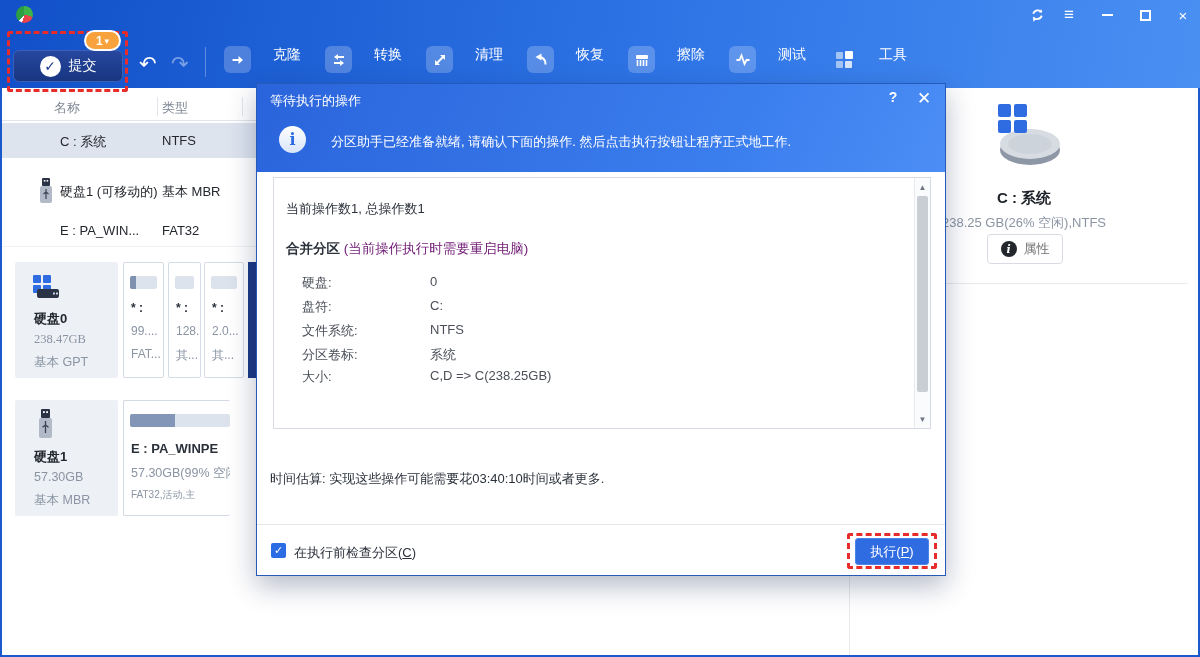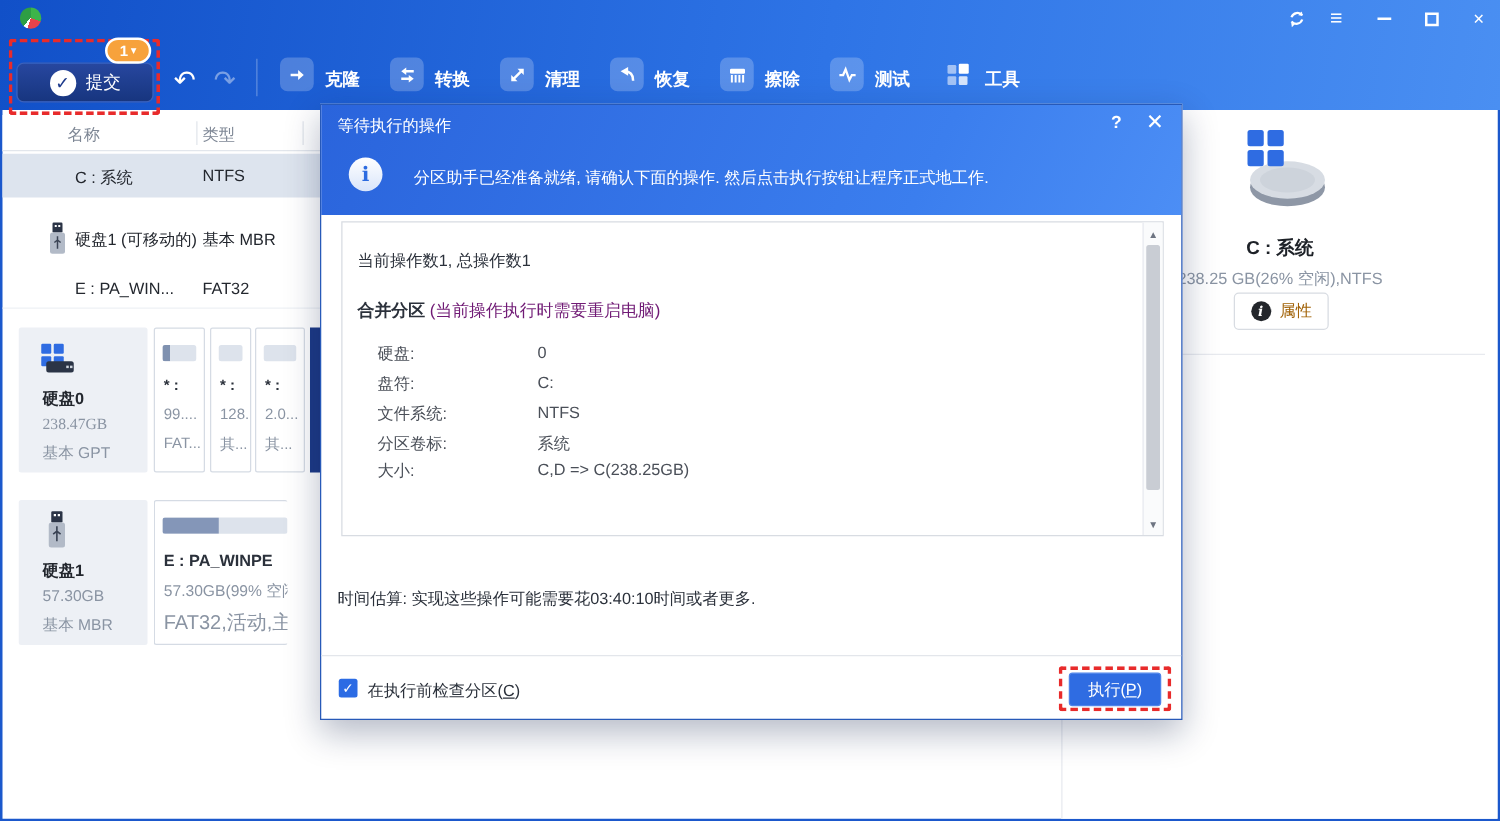--- a/index.html
+++ b/index.html
@@ -34,21 +34,21 @@
   .submit-badge { left:84px; top:30px; min-width:37px; height:21px; background:#f7a23c; border:2px solid #ffffff;
     border-radius:11px; color:#fff; font-size:12px; font-weight:bold; display:flex; align-items:center;
     justify-content:center; gap:2px; padding:0 5px; z-index:61; }
   .submit-badge .chev { font-size:9px; font-weight:normal; }
 
   .undo { left:139px; top:52px; font-size:21px; color:#ffffff; }
   .redo { left:171px; top:52px; font-size:21px; color:rgba(255,255,255,.42); }
   .tb-sep { left:205px; top:47px; width:1px; height:30px; background:rgba(255,255,255,.3); }
 
   .tb-items { left:224px; top:46px; display:flex; gap:24px; align-items:center; }
-  .tb-item { display:flex; align-items:flex-end; gap:9px;font-weight:bold; }
+  .tb-item { display:flex; align-items:flex-start; gap:22px; }
   .tb-ico { width:27px; height:27px; border-radius:6px; background:rgba(255,255,255,.22);
     display:flex; align-items:center; justify-content:center; color:#fff; font-size:15px; font-weight:bold; }
   .tb-label { color:#ffffff; font-size:14px; }
 
   
   .list-header { left:2px; top:92px; width:846px; height:29px; background:#fff; border-bottom:1px solid #e2e6ec; }
   .list-header .h1 { position:absolute; left:52px; top:7px; color:#7e8795; font-size:13px; }
   .list-header .h2 { position:absolute; left:160px; top:7px; color:#7e8795; font-size:13px; }
   .col-div { position:absolute; top:5px; width:1px; height:19px; background:#e2e6ec; }
   .row { left:2px; width:846px; position:absolute; font-size:13px; color:#23272e; }
@@ -66,33 +66,33 @@
   .disk-box .dname { position:absolute; left:19px; font-weight:bold; font-size:13px; color:#23272e; }
   .disk-box .dsize, .disk-box .dstyle { position:absolute; left:19px; font-size:12.5px; color:#8a94a3; }
   .part-box { position:absolute; top:0; height:116px; background:#fff; border:1px solid #d5dbe4; border-radius:2px; overflow:hidden; }
   .pbar { position:absolute; left:6px; top:13px; right:6px; height:13px; background:#dde3ec; border-radius:2px; overflow:hidden; }
   .pbar-fill { height:100%; background:#7f91b0; }
   .plabel { position:absolute; left:7px; top:38px; font-weight:bold; font-size:12px; color:#2b313b; white-space:nowrap; }
   .psize  { position:absolute; left:7px; top:61px; font-size:12px; color:#8a94a3; white-space:nowrap; }
   .pfs    { position:absolute; left:7px; top:84px; font-size:12px; color:#8a94a3; white-space:nowrap; }
   .part-e .plabel { font-size:13px; top:40px; }
   .part-e .psize  { top:64px; font-size:12.5px; }
-  .part-e .pfs    { top:87px; font-size:16px; }
+  .part-e .pfs    { top:87px; font-size:10px; }
   .sel-sliver { left:248px; top:262px; width:9px; height:116px; background:#1d3a87; }
 
   
   .right-panel { left:849px; top:88px; width:349px; height:567px; background:#fff; border-left:1px solid #e8eaef; }
   .rp-title { position:absolute; left:0; top:101px; width:100%; text-align:center; font-weight:bold; font-size:15px; color:#1d2127; }
   .rp-size { position:absolute; left:0; top:126px; width:100%; text-align:center; font-size:13px; color:#8a94a3; }
   .rp-btn { position:absolute; left:137px; top:146px; width:76px; height:30px; border:1px solid #d8dce2; border-radius:4px;
     background:#fff; display:flex; align-items:center; justify-content:center; gap:7px; }
   .rp-btn .i-ico { width:16px; height:16px; border-radius:50%; background:#23262b; color:#fff;
     font-family:"DejaVu Serif",serif; font-style:italic; font-weight:bold; font-size:11px;
     display:flex; align-items:center; justify-content:center; }
-  .rp-btn .lbl { font-size:13px; color:#a16207; }
+  .rp-btn .lbl { font-size:13px; color:#737373; }
   .rp-div { position:absolute; left:12px; top:195px; width:326px; height:1px; background:#e8eaef; }
 
   
   .dialog { left:256px; top:83px; width:690px; height:493px; background:#ffffff; border:1px solid #2759b8;
     box-shadow:0 10px 26px rgba(10,25,70,.30); z-index:100; }
   .dlg-head { position:absolute; left:0; top:0; width:100%; height:88px;
     background:linear-gradient(115deg,#2a64dc 0%,#3b7eee 70%,#4c8ef5 100%); }
   .dlg-title { position:absolute; left:13px; top:8px; color:#fff; font-size:13px; }
   .dlg-help { position:absolute; right:43px; top:5px; color:#fff; font-size:14px; font-weight:bold; width:18px; text-align:center; }
   .dlg-close { position:absolute; right:12px; top:4px; color:#fff; font-size:17px; width:18px; text-align:center; }

